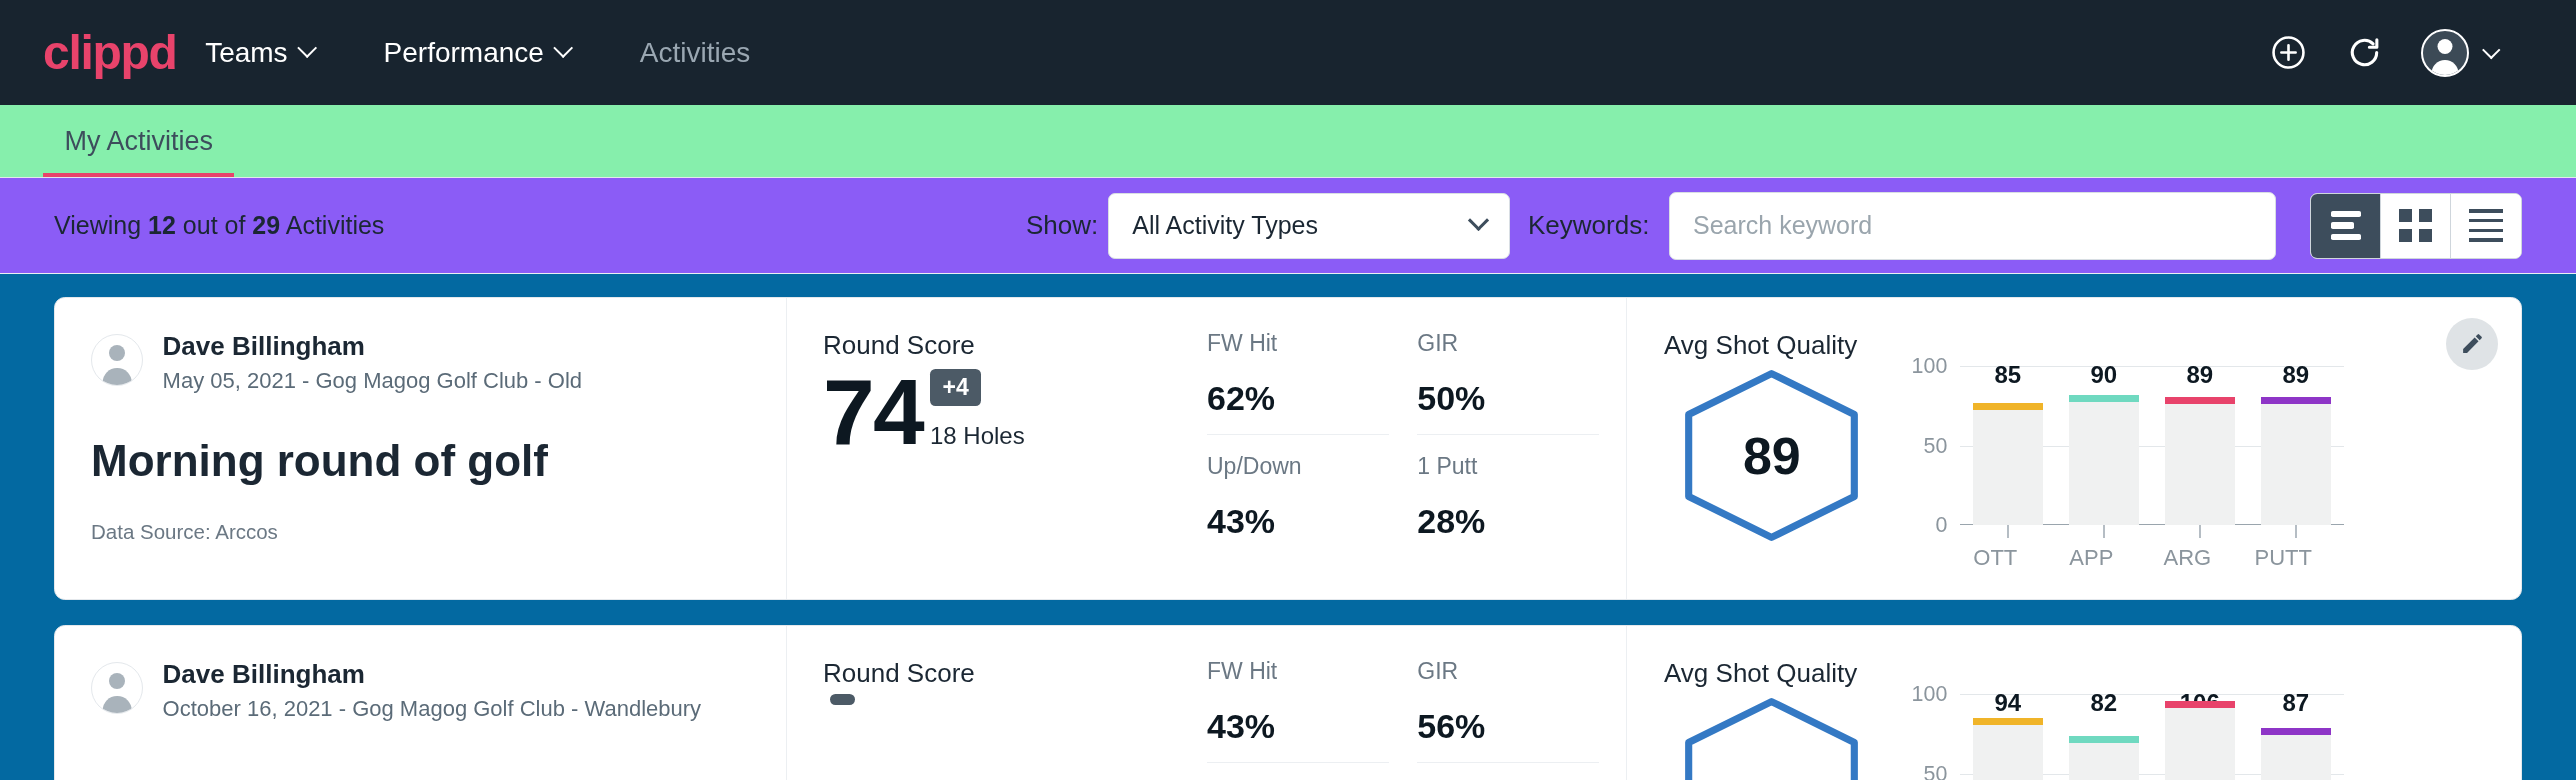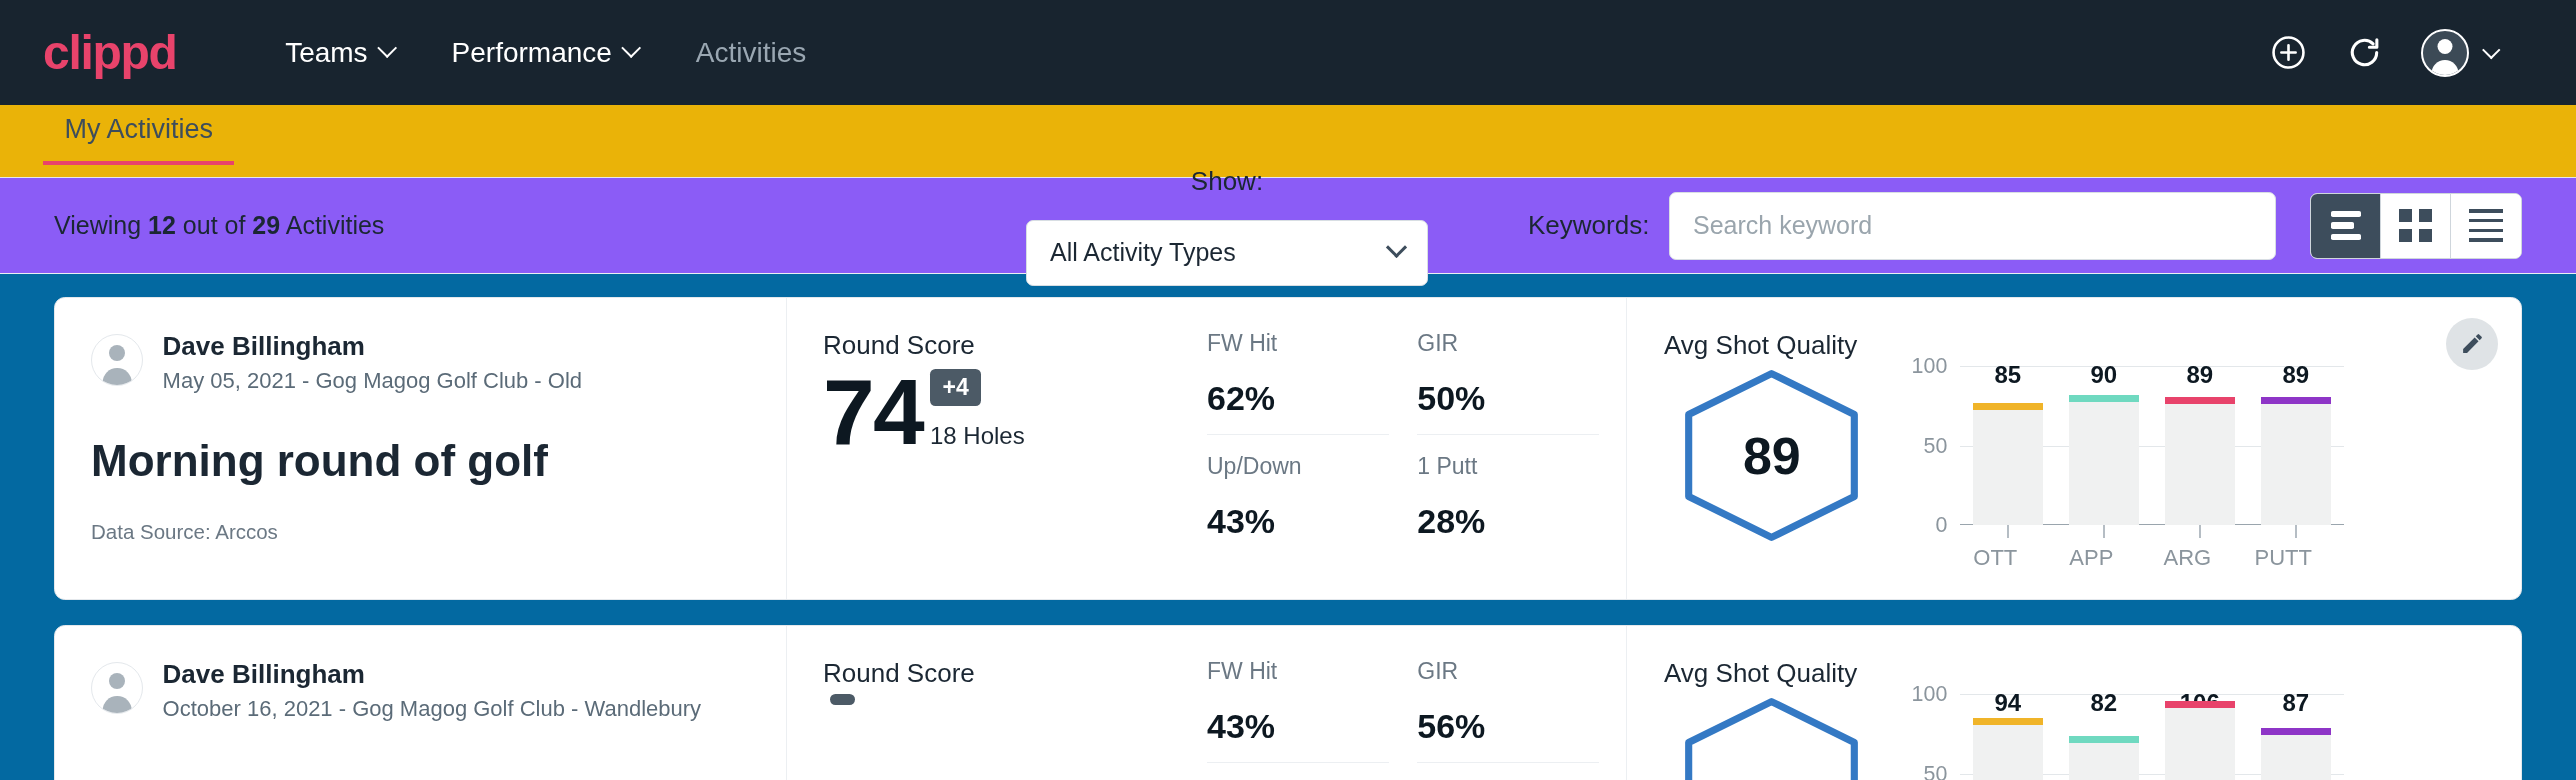--- a/index.html
+++ b/index.html
@@ -16,24 +16,23 @@
     background: #18242f;
     display: flex;
     align-items: center;
     padding: 0 43px;
   }
   .logo {
     font-size: 48px;
     font-weight: 700;
     color: #e8436b;
     letter-spacing: -1.3px;
-    margin-right: 80px;
     line-height: 1;
   }
-  .nav-links { display: flex; align-items: center; gap: 0px; }
+  .nav-links { display: flex; align-items: center; gap: 12px; }
   .nav-item {
     display: flex; align-items: center; gap: 12.5px;
     color: #ffffff;
     font-size: 28px;
     padding: 9px 28.6px;
     cursor: pointer;
     white-space: nowrap;
   }
   .nav-item.dim { color: #9aa7b2; }
   .chev {
@@ -68,24 +67,24 @@
   }
   .chev-small {
     display:inline-block; width: 12.5px; height: 12.5px;
     border-right: 2.7px solid #ffffff; border-bottom: 2.7px solid #ffffff;
     transform: rotate(45deg) translate(-1.8px,-1.8px);
   }
 
   
   .tabbar {
     height: 73px;
-    background: #eab308;
+    background: #86efac;
     display: flex;
     align-items: flex-end;
-    padding: 12px 43px;
+    padding: 0 43px;
     border-bottom: 0.9px solid #e4e8ec;
   }
   .tab {
     font-size: 27px;
     color: #3d4d5c;
     padding: 0 21.4px 16px 21.4px;
     border-bottom: 4.5px solid transparent;
     cursor: pointer;
   }
   .tab.active { border-bottom-color: #e8436b; color:#3d4d5c; }
@@ -96,22 +95,22 @@
     background: #8b5cf6;
     display: flex;
     align-items: center;
     padding: 0 54px;
     border-bottom: 0.9px solid #eceff2;
   }
   .viewing { font-size: 25px; color: #1b2733; }
   .viewing b { font-weight: 700; }
   .filter-mid {
     margin-left: auto; margin-right: auto;
-    display:flex; align-items:center; gap: 23px;
-    position: absolute; left: 1026px; flex-direction: column;
+    display:flex; align-items:center; gap: 10px;
+    position: absolute; left: 1026px;
   }
   .label { font-size: 26px; color: #1b2733; }
   .select {
     width: 402px; height: 66px;
     background: #ffffff;
     border: 0.9px solid #d8dee3;
     border-radius: 7.1px;
     display:flex; align-items:center;
     padding: 0 23px;
     font-size: 25px; color:#1b2733;

